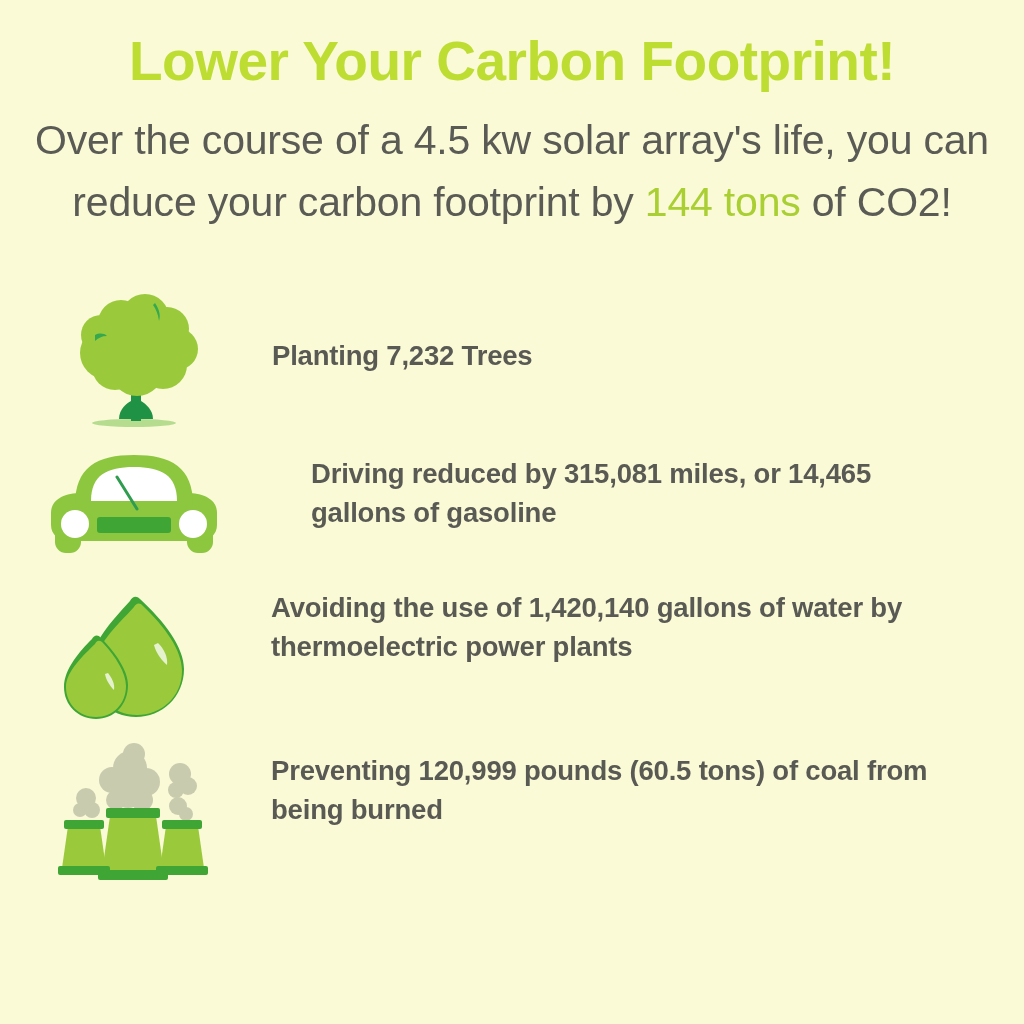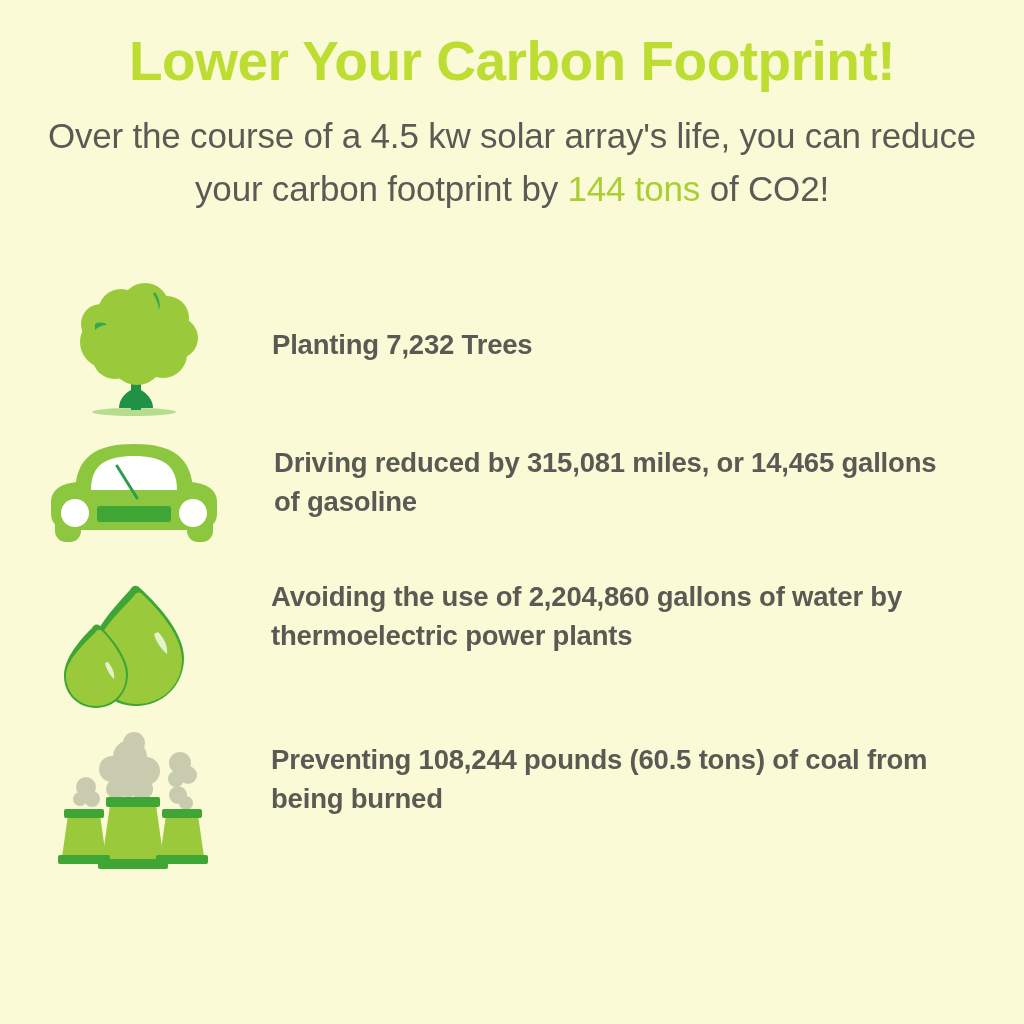--- a/index.html
+++ b/index.html
@@ -29,36 +29,36 @@
     font-weight: bold;
     letter-spacing: -0.5px;
     line-height: 1.05;
     padding-top: 33px;
     margin: 0;
     font-family: "Liberation Sans", sans-serif;
   }
   .subtitle {
     text-align: center;
     color: #5b5b56;
-    font-size: 35px;
+    font-size: 41px;
     line-height: 1.52;
     margin: 18px 14px 0 14px;
     font-weight: normal;
     letter-spacing: -0.2px;
   }
   .subtitle .hl {
     color: #a9cf33;
     font-weight: normal;
   }
 
   
   .rows {
     position: absolute;
     left: 0;
-    top: 278px;
+    top: 289px;
     width: 1024px;
   }
   .row {
     display: flex;
     align-items: flex-start;
     width: 100%;
     box-sizing: border-box;
   }
   .icon-cell {
     width: 268px;
@@ -70,21 +70,21 @@
   .text-cell {
     color: #5a5a55;
     font-size: 27.5px;
     font-weight: bold;
     line-height: 1.40;
     letter-spacing: -0.2px;
     padding-right: 60px;
   }
 
   .row-tree     { height: 150px; }
-  .row-car      { height: 140px; }
+  .row-car      { height: 140px; gap: 37px; }
   .row-recycle  { height: 150px; }
   .row-water    { height: 155px; }
   .row-coal     { height: 150px; }
 
   .row-tree    .text-cell { padding-top: 48px; padding-left: 4px; }
   .row-car     .text-cell { padding-top: 16px; padding-left: 6px; }
   .row-recycle .text-cell { padding-top: 22px; padding-left: 3px; }
   .row-water   .text-cell { padding-top: 10px; padding-left: 3px; }
   .row-coal    .text-cell { padding-top: 18px; padding-left: 3px; }
 
@@ -166,21 +166,21 @@
 
           <path d="M76 14 C78 10 82 8 86 12 C110 34 130 60 130 82 C130 110 108 130 82 130 C56 130 36 110 36 84 C36 56 58 34 76 14 Z" fill="#3fa535"></path>
           <path d="M80 20 C82 16 86 15 89 19 C111 40 128 63 128 84 C128 110 107 128 83 128 C59 128 40 110 40 85 C40 58 62 40 80 20 Z" fill="#9aca3c"></path>
           <path d="M104 56 C110 62 114 70 113 78 C108 74 102 66 100 58 Z" fill="#ffffff" opacity="0.75"></path>
 
           <path d="M38 52 C40 48 44 47 47 51 C62 66 74 84 74 98 C74 118 60 132 42 132 C24 132 10 118 10 100 C10 82 26 64 38 52 Z" fill="#3fa535"></path>
           <path d="M41 57 C43 53 46 53 49 56 C62 70 72 86 72 99 C72 117 59 130 42 130 C25 130 12 117 12 100 C12 84 30 68 41 57 Z" fill="#9aca3c"></path>
           <path d="M54 86 C58 91 61 97 60 103 C56 99 52 93 51 87 Z" fill="#ffffff" opacity="0.75"></path>
         </svg>
       </div>
-      <div class="text-cell">Avoiding the use of 2,204,860 gallons of water by thermoelectric power plants</div>
+      <div class="text-cell">Avoiding the use of 1,420,140 gallons of water by thermoelectric power plants</div>
     </div>
 
     <div class="row row-coal">
       <div class="icon-cell">
         <svg width="176" height="146" viewBox="0 0 176 146">
 
           <g fill="#c9cbae">
             <circle cx="84" cy="28" r="17"></circle>
             <circle cx="66" cy="40" r="13"></circle>
             <circle cx="100" cy="42" r="14"></circle>
@@ -205,17 +205,17 @@
           <rect x="116" y="80" width="40" height="9" rx="2" fill="#3fa535"></rect>
 
           <path d="M64 76 L110 76 L118 132 L56 132 Z" fill="#9aca3c"></path>
           <rect x="60" y="68" width="54" height="10" rx="2" fill="#3fa535"></rect>
 
           <rect x="12" y="126" width="52" height="9" rx="2" fill="#3fa535"></rect>
           <rect x="110" y="126" width="52" height="9" rx="2" fill="#3fa535"></rect>
           <rect x="52" y="130" width="70" height="10" rx="2" fill="#3fa535"></rect>
         </svg>
       </div>
-      <div class="text-cell">Preventing 108,244 pounds (60.5 tons) of coal from being burned</div>
+      <div class="text-cell">Preventing 120,999 pounds (60.5 tons) of coal from being burned</div>
     </div>
 
   </div>
 </div>
 
 </body></html>

